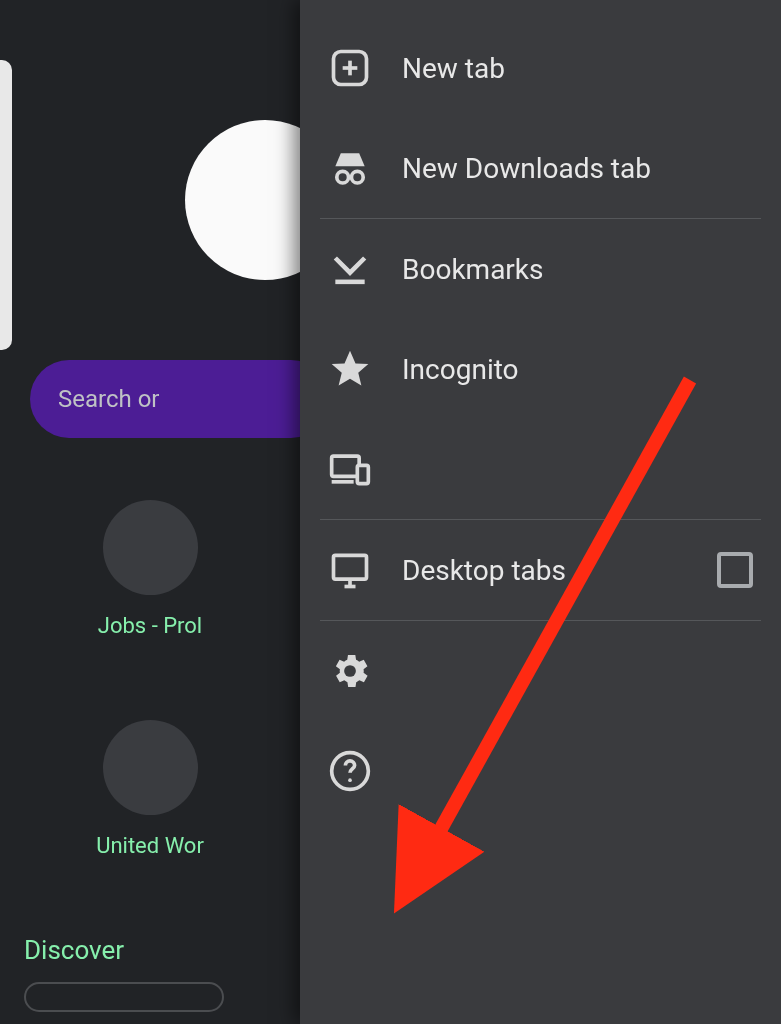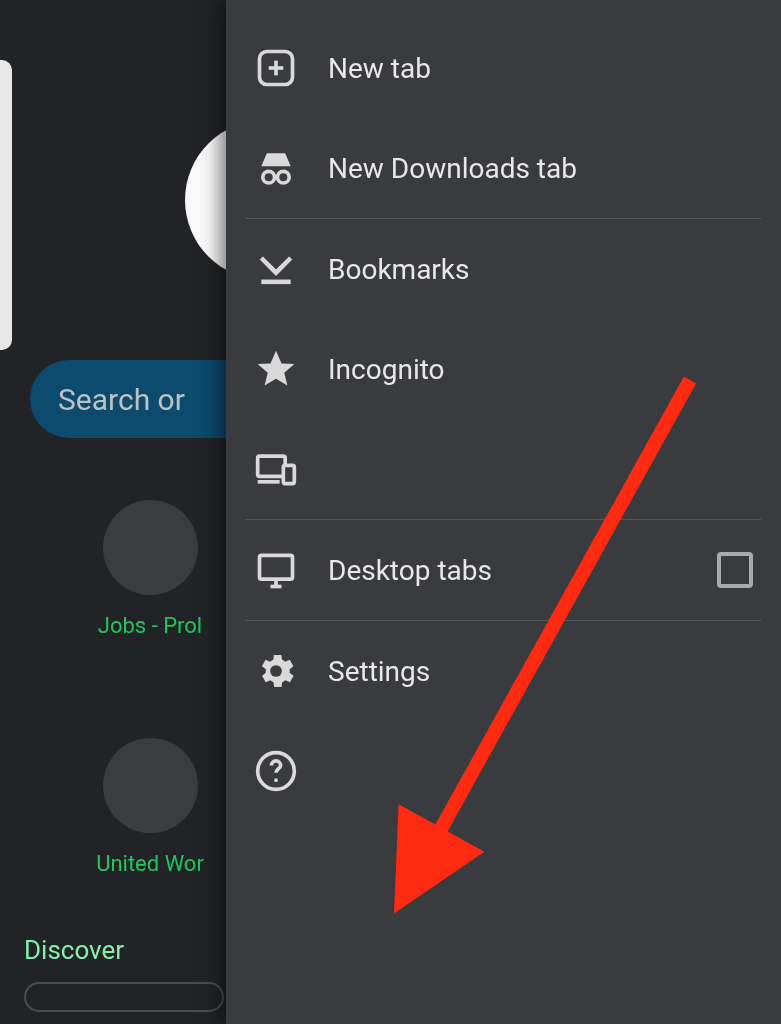--- a/index.html
+++ b/index.html
@@ -13,44 +13,44 @@
   .left-strip {
     position: absolute; left: 0; top: 60px; width: 12px; height: 290px;
     background: #e8e8e8; border-top-right-radius: 10px; border-bottom-right-radius: 10px;
   }
   .profile-circle {
     position: absolute; left: 185px; top: 120px; width: 160px; height: 160px;
     background: #fafafa; border-radius: 50%;
   }
   .search-pill {
     position: absolute; left: 30px; top: 360px; width: 300px; height: 78px;
-    background: #0c4a6e; border-radius: 40px;
+    background: #4c1d95; border-radius: 40px;
     display: flex; align-items: center; padding-left: 28px;
-    color: #bfc2c5; font-size: 30px;
+    color: #bfc2c5; font-size: 24px;
   }
   .shortcut {
     position: absolute; width: 150px; text-align: center;
-    color: #22c55e; font-size: 22px;
+    color: #86efac; font-size: 22px;
   }
   .shortcut .dot {
     width: 95px; height: 95px; background: #3a3c40; border-radius: 50%;
     margin: 0 auto 18px auto;
   }
   .discover-row {
     position: absolute; left: 24px; top: 935px;
     color: #86efac; font-size: 26px;
   }
   .discover-card {
     position: absolute; left: 24px; top: 982px; width: 200px; height: 30px;
     border: 2px solid #4b4d50; border-radius: 18px;
   }
 
   
   .menu {
-    position: absolute; top: 0; right: 0; bottom: 0; width: 555px;
+    position: absolute; top: 0; right: 0; bottom: 0; width: 481px;
     background: #3a3b3e;
     box-shadow: -6px 0 18px rgba(0,0,0,0.5);
   }
   .menu-item {
     display: flex; align-items: center;
     height: 100px;
     padding-left: 28px;
     color: #e8e8e8; font-size: 28px;
     cursor: pointer;
   }
@@ -85,21 +85,21 @@
 
   <div class="search-pill">
     <span>Search or </span>
   </div>
 
   <div class="shortcut" style="left:75px; top:500px;">
     <div class="dot"></div>
     <div>Jobs - Prol</div>
   </div>
 
-  <div class="shortcut" style="left:75px; top:738px;">
+  <div class="shortcut" style="left:75px; top:720px;">
     <div class="dot"></div>
     <div>United Wor</div>
   </div>
 
   <div class="discover-row">Discover</div>
   <div class="discover-card"></div>
 </div>
 
 <div class="menu">
 
@@ -174,21 +174,20 @@
 
   <div class="divider"></div>
 
   <div class="menu-item">
     <span class="icon">
       <svg width="44" height="44" viewBox="0 0 24 24" fill="#d9d9d9">
         <path d="M19.4 13a7.5 7.5 0 0 0 .1-1 7.5 7.5 0 0 0-.1-1l2.1-1.6-2-3.5-2.5 1a7.5 7.5 0 0 0-1.7-1l-.4-2.6h-4l-.4 2.6a7.5 7.5 0 0 0-1.7 1l-2.5-1-2 3.5L6.5 11a7.5 7.5 0 0 0-.1 1 7.5 7.5 0 0 0 .1 1l-2.1 1.6 2 3.5 2.5-1a7.5 7.5 0 0 0 1.7 1l.4 2.6h4l.4-2.6a7.5 7.5 0 0 0 1.7-1l2.5 1 2-3.5Z"></path>
         <circle cx="12" cy="12" r="3.2" fill="#3a3b3e"></circle>
       </svg>
     </span>
-    <span class="label">Settings</span>
   </div>
 
   <div class="menu-item">
     <span class="icon">
       <svg width="44" height="44" viewBox="0 0 24 24" fill="none" stroke="#d9d9d9" stroke-width="2">
         <circle cx="12" cy="12" r="10"></circle>
         <path d="M9.5 9a2.5 2.5 0 0 1 5 0c0 1.5-2.5 2-2.5 4"></path>
         <circle cx="12" cy="17" r="1" fill="#d9d9d9" stroke="none"></circle>
       </svg>
     </span>

